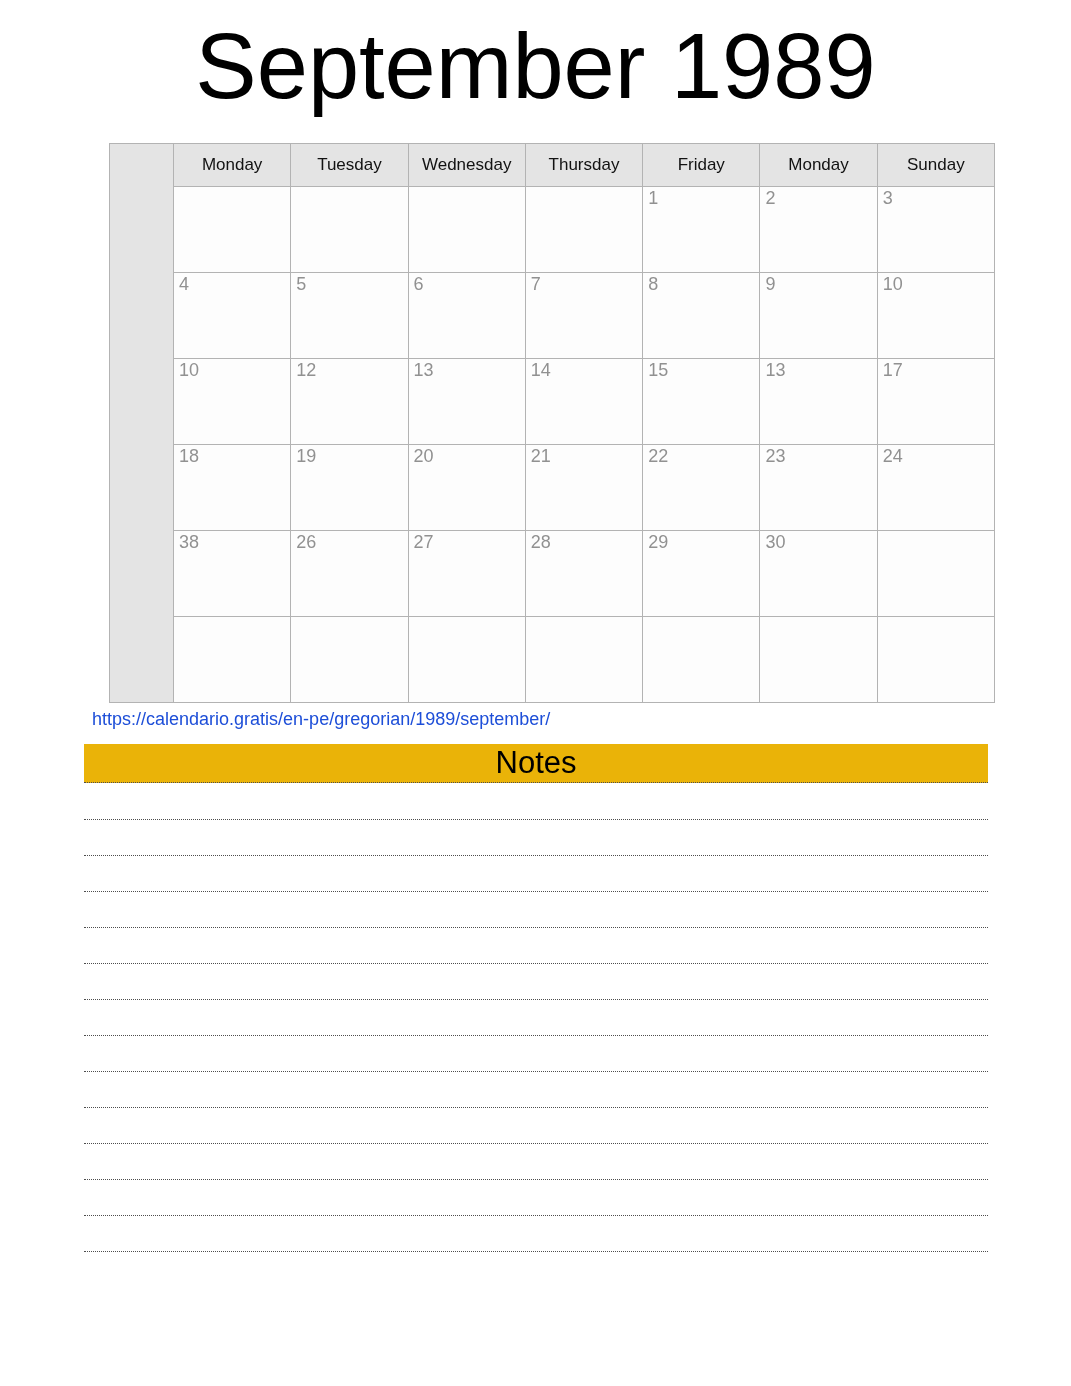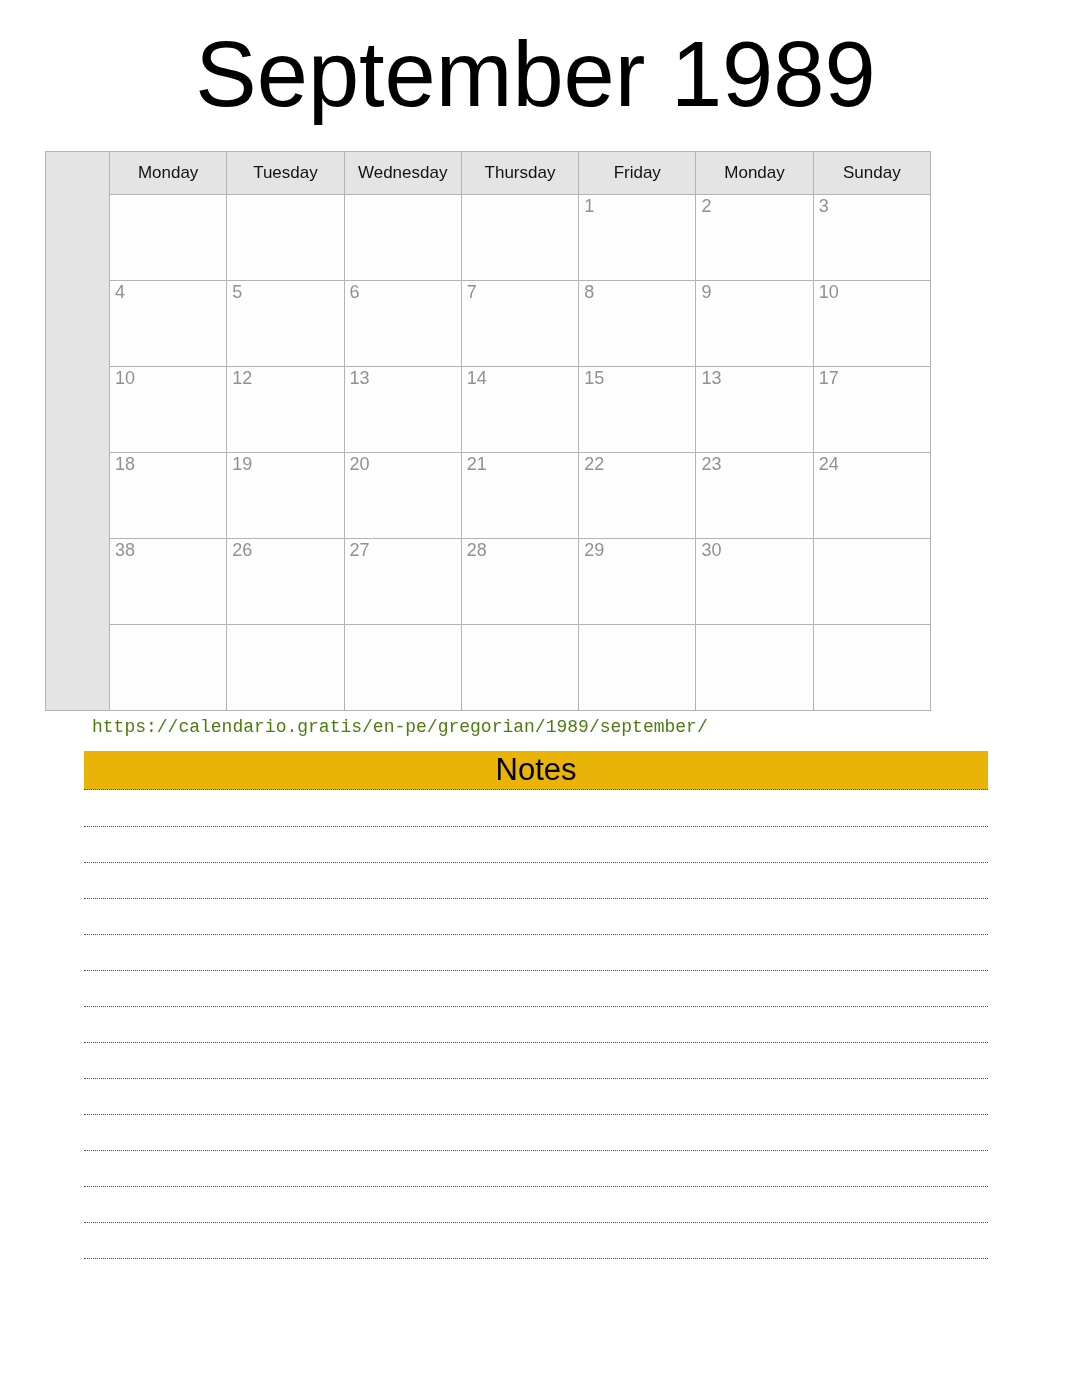--- a/index.html
+++ b/index.html
@@ -5,31 +5,31 @@
   html, body { margin: 0; padding: 0; }
   body {
     width: 1071px;
     height: 1386px;
     background: #ffffff;
     font-family: "Liberation Sans", sans-serif;
     color: #000;
     overflow: hidden;
   }
   .title {
-    margin: 8px;
+    margin: 0;
     padding-top: 12px;
     text-align: center;
     font-size: 92px;
     font-weight: 400;
     line-height: 1.18;
     color: #000;
     letter-spacing: 0;
   }
   table.cal {
-    margin: 22px 0 0 45px;
+    margin: 22px 0 0 109px;
     width: 886px;
     table-layout: fixed;
     border-collapse: collapse;
     border: 1px solid #979797;
   }
   .cal th, .cal td { border: 1px solid #b3b3b3; }
   .cal th {
     background: #e4e4e4;
     height: 40px;
     font-size: 17px;
@@ -43,22 +43,21 @@
     height: 84px;
     background: #fdfdfd;
     vertical-align: top;
     text-align: left;
     padding: 1px 0 0 5px;
   }
   .date-num { font-size: 18px; color: #919191; }
   .source-url {
     margin: 6px 0 0 92px;
     font-size: 18px;
-    color: #4d7c0f;
-    font-family: Liberation Mono, monospace;
+    color: #1d4ed8;
   }
   .notes-section { margin: 14px 0 0 84px; width: 904px; }
   .notes-header {
     height: 38px;
     background: #eab308;
     border-bottom: 1px dotted #4d4d4d;
     text-align: center;
     font-size: 31px;
     line-height: 38px;
     color: #000;

